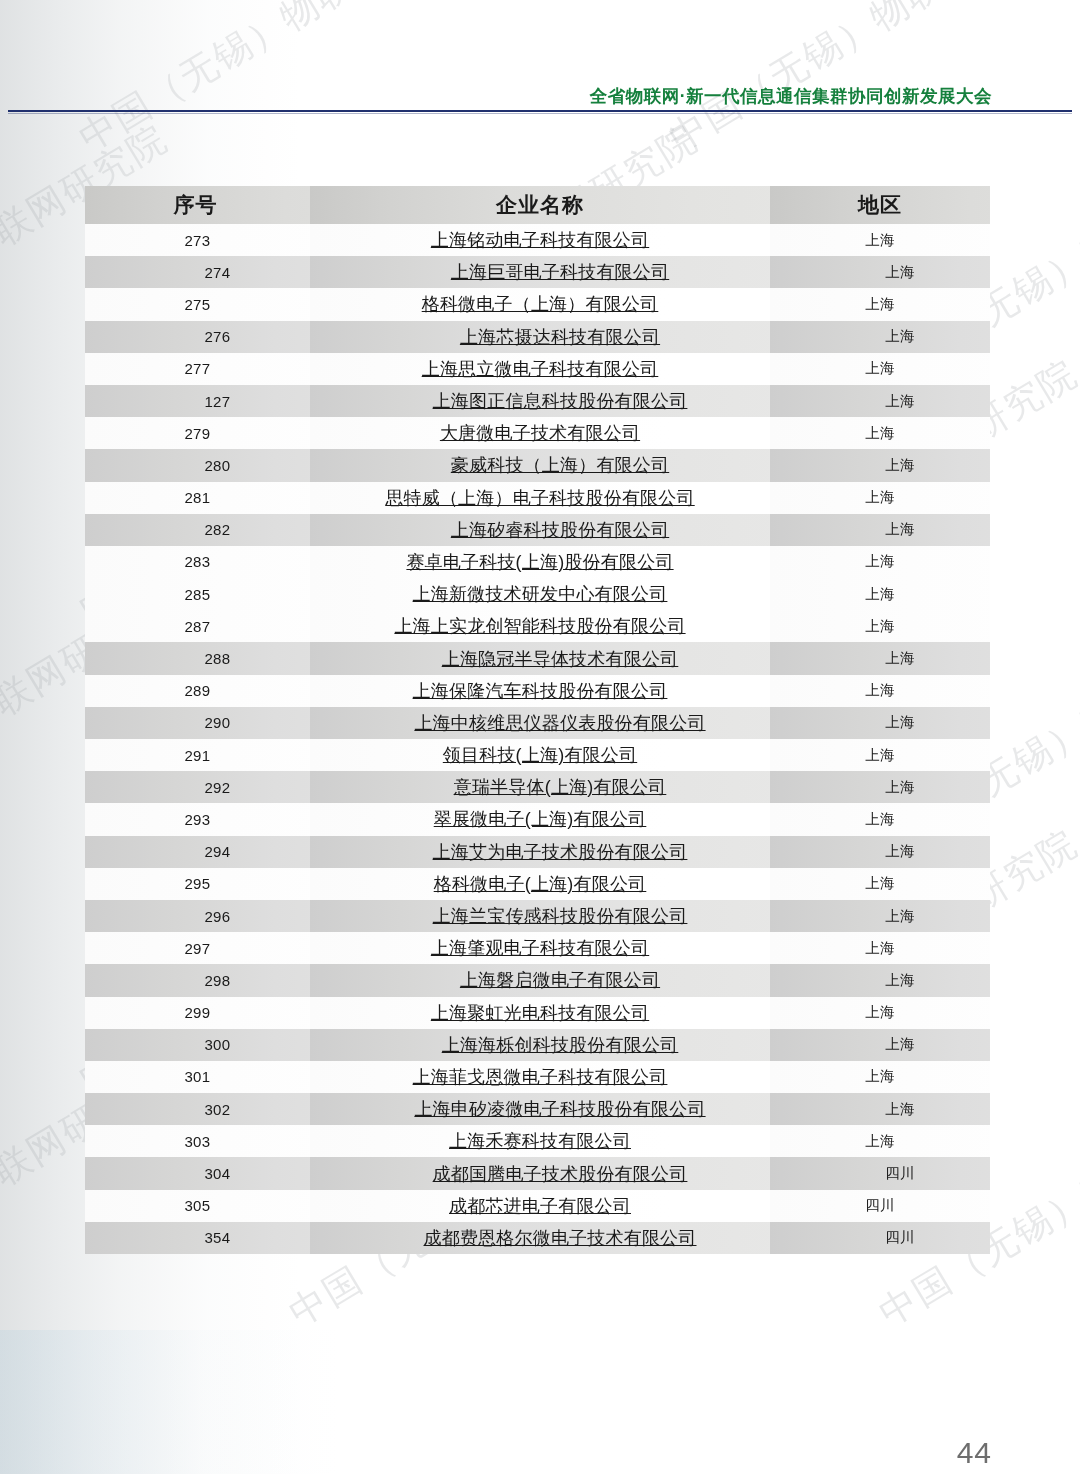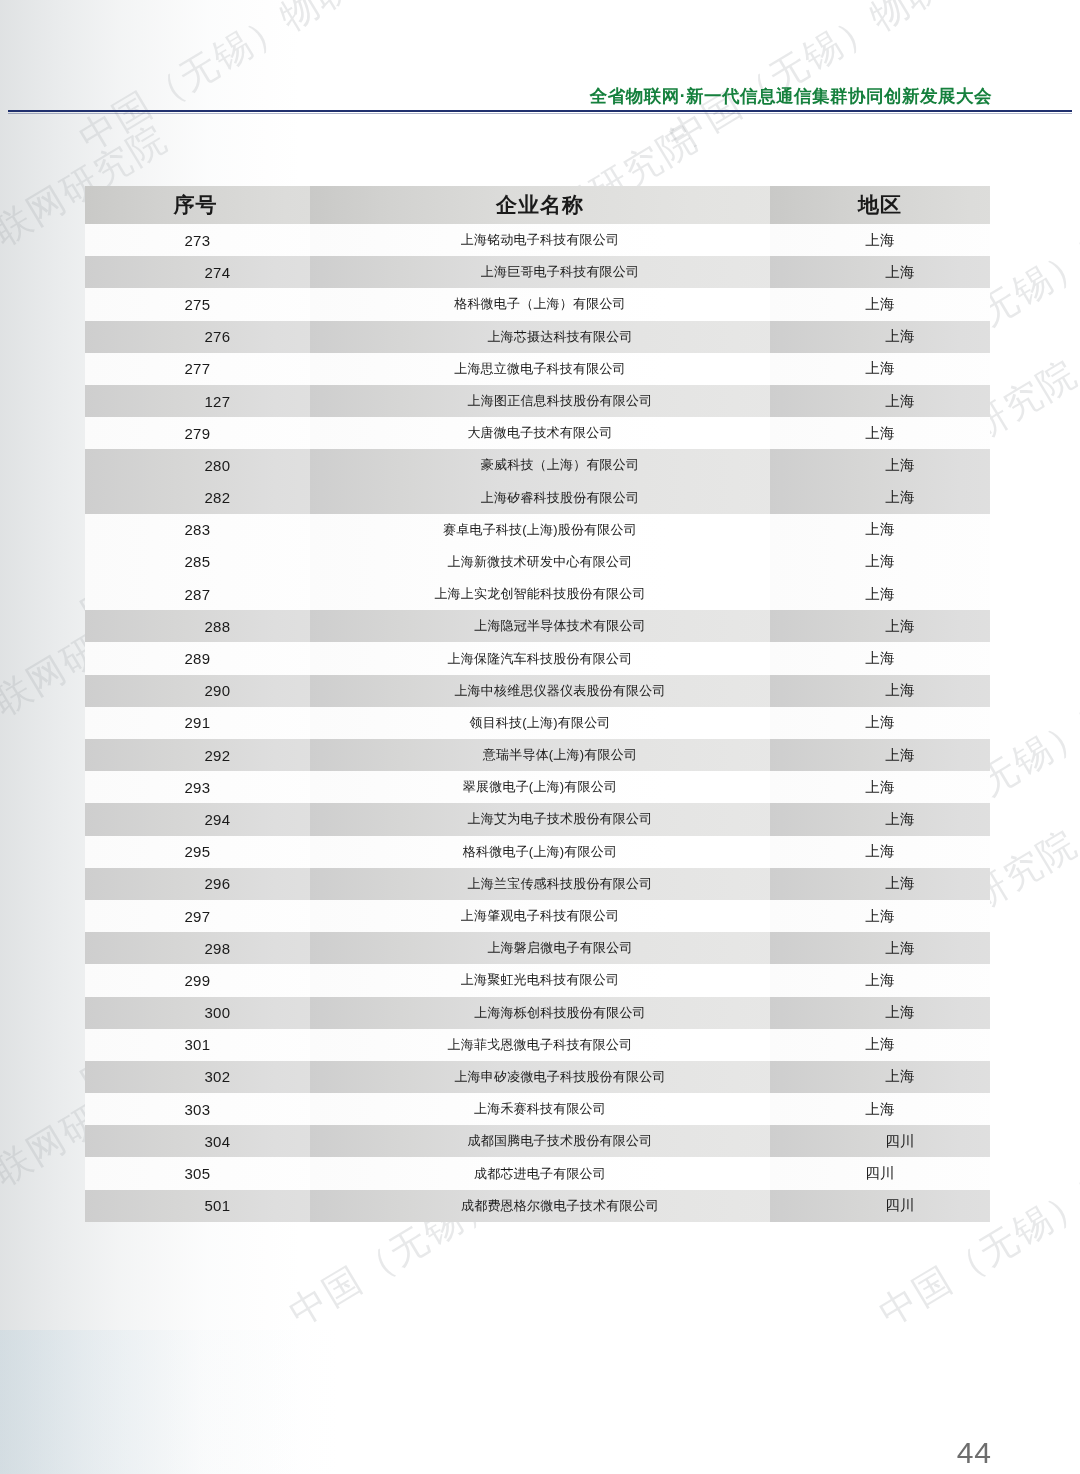--- a/index.html
+++ b/index.html
@@ -175,21 +175,22 @@
         #e4e4e3 330px,
         #e8e8e7 520px,
         #eaeae9 905px);
     padding-left: 40px;
   }
   tbody td.cell-index {
     font-size: 15px;
     letter-spacing: 0.4px;
   }
   tbody td.cell-name {
-    font-size: 13px;
+    font-size: 18px;
+    text-decoration: underline;
   }
   tbody td.cell-area {
     font-size: 14.5px;
   }
 
   
   .page-number {
     position: absolute;
     right: 88px;
     top: 1436px;
@@ -279,20 +280,25 @@
           <tr class="row-odd">
             <td class="cell-index">279</td>
             <td class="cell-name">大唐微电子技术有限公司</td>
             <td class="cell-area">上海</td>
           </tr>
           <tr class="row-even">
             <td class="cell-index">280</td>
             <td class="cell-name">豪威科技（上海）有限公司</td>
             <td class="cell-area">上海</td>
           </tr>
+          <tr class="row-odd">
+            <td class="cell-index">281</td>
+            <td class="cell-name">思特威（上海）电子科技股份有限公司</td>
+            <td class="cell-area">上海</td>
+          </tr>
           <tr class="row-even">
             <td class="cell-index">282</td>
             <td class="cell-name">上海矽睿科技股份有限公司</td>
             <td class="cell-area">上海</td>
           </tr>
           <tr class="row-odd">
             <td class="cell-index">283</td>
             <td class="cell-name">赛卓电子科技(上海)股份有限公司</td>
             <td class="cell-area">上海</td>
           </tr>
@@ -390,21 +396,21 @@
             <td class="cell-index">304</td>
             <td class="cell-name">成都国腾电子技术股份有限公司</td>
             <td class="cell-area">四川</td>
           </tr>
           <tr class="row-odd">
             <td class="cell-index">305</td>
             <td class="cell-name">成都芯进电子有限公司</td>
             <td class="cell-area">四川</td>
           </tr>
           <tr class="row-even">
-            <td class="cell-index">501</td>
+            <td class="cell-index">354</td>
             <td class="cell-name">成都费恩格尔微电子技术有限公司</td>
             <td class="cell-area">四川</td>
           </tr>
         </tbody>
     </table>
   </div>
 
   <div class="page-number">44</div>
 
 </div>

